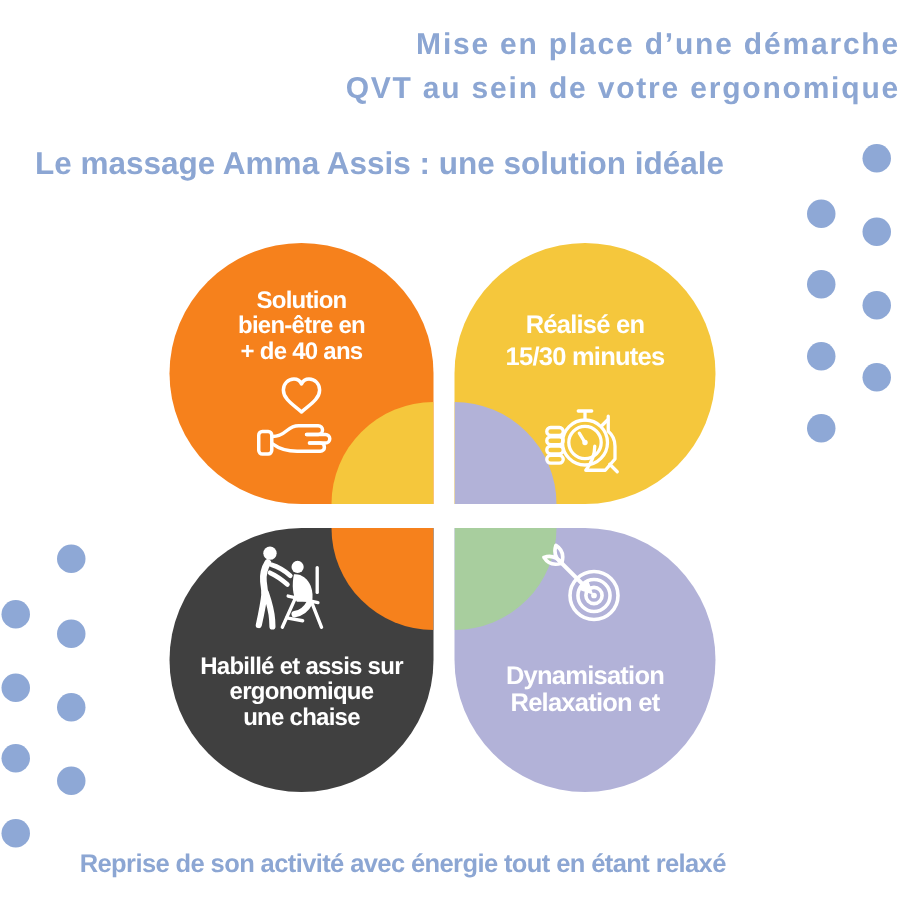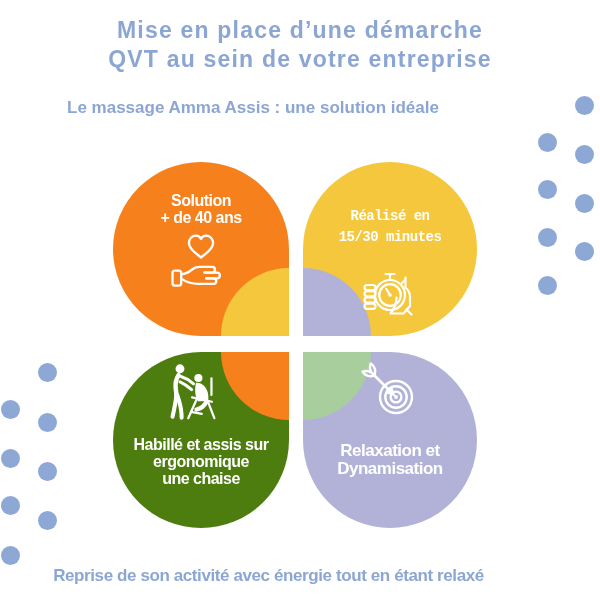--- a/index.html
+++ b/index.html
@@ -4,27 +4,27 @@
 <style>
   html,body{margin:0;padding:0;}
   .canvas{
     position:relative;width:600px;height:600px;background:#fff;overflow:hidden;
     font-family:"Liberation Sans",sans-serif;
   }
   :root{--blue:#8CA6D3;--dot:#8EA8D6;}
 
   
   .title{
-    position:absolute;top:16px;left:0;width:600px;text-align:center;
-    color:var(--blue);font-weight:800;font-size:23px;line-height:29px;letter-spacing:1.2px;
+    position:absolute;top:16px;left:0;width:600px;text-align:right;
+    color:var(--blue);font-weight:800;font-size:20px;line-height:29px;letter-spacing:1.2px;
   }
   .title span{display:block;}
   .subtitle{
     position:absolute;top:98px;left:0;width:506px;text-align:center;
-    color:var(--blue);font-weight:600;font-size:17px;letter-spacing:0px;
+    color:var(--blue);font-weight:600;font-size:21px;letter-spacing:0px;
   }
   .footer{
     position:absolute;top:566px;left:0;width:537px;text-align:center;
     color:var(--blue);font-weight:700;font-size:17px;letter-spacing:-0.4px;
   }
 
   
   .dot{position:absolute;width:19px;height:19px;border-radius:50%;background:var(--dot);}
 
   
@@ -40,37 +40,37 @@
   .q-bl{left:0;bottom:0;border-radius:0 100% 0 0;}
   .q-tr{right:0;top:0;border-radius:0 0 0 100%;}
   .q-tl{left:0;top:0;border-radius:0 0 100% 0;}
 
   .card-text{
     position:relative;z-index:2;color:#fff;font-weight:700;text-align:center;
     letter-spacing:-0.5px;white-space:nowrap;
   }
   .card-text span{display:block;}
   .quad-orange .card-text{font-size:16px;line-height:17px;}
-  .quad-yellow .card-text{font-size:14px;line-height:21px;font-family:Liberation Mono, monospace;}
+  .quad-yellow .card-text{font-size:17px;line-height:21px;}
   .quad-green  .card-text{font-size:16px;line-height:17px;margin-top:12px;}
   .quad-purple .card-text{font-size:17px;line-height:18px;margin-top:22px;}
 
   .icon{position:relative;z-index:2;display:block;}
   .quad-orange .icon{margin-top:6px;}
   .quad-yellow .icon{margin-top:14px;}
   .quad-green  .icon{transform:translateX(-6px);}
 </style>
 </head>
 <body>
 
 <div class="canvas">
 
   <div class="title">
     <span>Mise en place d’une démarche</span>
-    <span>QVT au sein de votre entreprise</span>
+    <span>QVT au sein de votre ergonomique</span>
   </div>
   <div class="subtitle">Le massage Amma Assis : une solution idéale</div>
 
   <div class="dot" style="left:575px;top:96px;"></div>
   <div class="dot" style="left:538px;top:133px;"></div>
   <div class="dot" style="left:575px;top:145px;"></div>
   <div class="dot" style="left:538px;top:180px;"></div>
   <div class="dot" style="left:575px;top:194px;"></div>
   <div class="dot" style="left:538px;top:228px;"></div>
   <div class="dot" style="left:575px;top:242px;"></div>
@@ -82,20 +82,21 @@
   <div class="dot" style="left:1px;top:449px;"></div>
   <div class="dot" style="left:38px;top:462px;"></div>
   <div class="dot" style="left:1px;top:496px;"></div>
   <div class="dot" style="left:38px;top:511px;"></div>
   <div class="dot" style="left:1px;top:546px;"></div>
 
   <div class="quad quad-orange" style="background: rgb(246, 129, 28);">
     <div class="quarter q-br" style="background: rgb(245, 199, 60);"></div>
     <div class="card-text">
       <span>Solution</span>
+      <span>bien-être en</span>
       <span>+ de 40 ans</span>
     </div>
     <svg class="icon" width="64" height="58" viewBox="0 0 64 60">
       <g fill="none" stroke="#fff" stroke-width="2.4" stroke-linecap="round" stroke-linejoin="round">
         <path d="M32 26.5 C28 22.5 19.5 18.3 19.5 11.3 C19.5 7 22.8 3.8 26.8 3.8 C29.2 3.8 31.1 5.2 32 7.2 C32.9 5.2 34.8 3.8 37.2 3.8 C41.2 3.8 44.5 7 44.5 11.3 C44.5 18.3 36 22.5 32 26.5 Z"></path>
         <rect x="2.5" y="40" width="9" height="15.5" rx="2.5"></rect>
         <path d="M12 43.5 C16.5 43.5 19 41.8 22 39.3 C24.7 37 26.8 36 30 36 L43.5 36 C45.2 36 46.5 37.3 46.5 39 C46.5 40.7 45.2 42 43.5 42 L35.5 42"></path>
         <path d="M35.5 42 L48.5 42 C50.2 42 51.5 43.3 51.5 45 C51.5 46.7 50.2 48 48.5 48 L37.5 48"></path>
         <path d="M37.5 48 L45 48 C46.6 48 47.8 49.2 47.8 50.8 C47.8 52.4 46.6 53.6 45 53.6 L29 53.6 C21.5 53.6 16.5 51.8 12 48.5"></path>
       </g>
@@ -120,21 +121,21 @@
         <path d="M28 18 L28 13.2"></path>
         <path d="M23.5 12 L32.5 12"></path>
         <path d="M39.5 21.5 L43 18"></path>
         <path d="M43.5 15.5 L43.5 25.5 C46.5 28 48 31.5 48 35.5 L48 44 L41.5 51.5 L28.5 51.5 C32.5 46.5 34.5 41 34.5 35.5"></path>
         <path d="M44.5 47.5 L49.5 52.5"></path>
       </g>
       <circle cx="28" cy="33" r="1.8" fill="#fff"></circle>
     </svg>
   </div>
 
-  <div class="quad quad-green" style="background: #4d7c0f;">
+  <div class="quad quad-green" style="background: #404040;">
     <div class="quarter q-tr" style="background: rgb(246, 129, 28);"></div>
     <svg class="icon" width="56" height="62" viewBox="0 0 56 64">
       <g fill="none" stroke="#fff" stroke-width="2.3" stroke-linecap="round" stroke-linejoin="round">
         <path d="M45 17 L45 34"></path>
         <path d="M25 36.5 L45.5 41"></path>
         <path d="M29.5 39 L21 58"></path>
         <path d="M41.5 41.5 L48 58"></path>
         <path d="M24 51.5 L35 53.5"></path>
       </g>
       <g fill="#fff" stroke="none">
@@ -167,20 +168,20 @@
         <circle cx="35" cy="35" r="10.7"></circle>
         <circle cx="35" cy="35" r="5.4"></circle>
         <path d="M13 13 L31.5 31.5" stroke-width="2.6"></path>
         <path d="M13.5 13.5 C15 8.5 13.8 4.2 9.6 1.6 C8.2 5.8 9 10 13.5 13.5 Z"></path>
         <path d="M13.5 13.5 C8.5 15 4.2 13.8 1.6 9.6 C5.8 8.2 10 9 13.5 13.5 Z"></path>
       </g>
       <circle cx="35" cy="35" r="1.9" fill="#fff"></circle>
       <path d="M34.5 34.5 L25 31.2 L31.2 25 Z" fill="#fff"></path>
     </svg>
     <div class="card-text">
+      <span>Dynamisation</span>
       <span>Relaxation et</span>
-      <span>Dynamisation</span>
     </div>
   </div>
 
   <div class="footer">Reprise de son activité avec énergie tout en étant relaxé</div>
 
 </div>
 
 </body></html>

